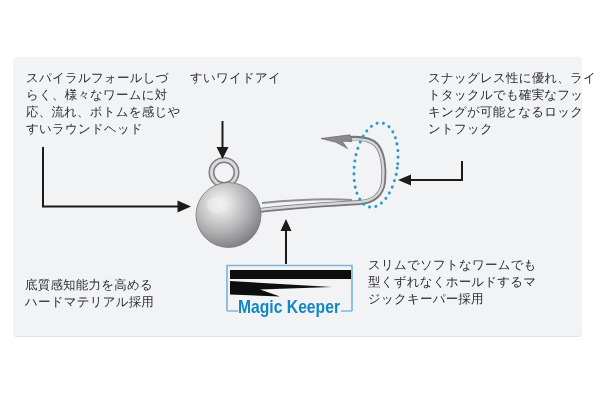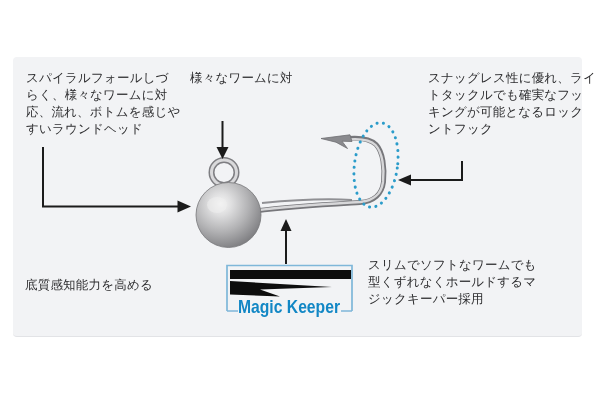--- a/index.html
+++ b/index.html
@@ -84,32 +84,33 @@
   </svg>
 
   <div class="callout" style="left:26px;top:70px">
     <span>スパイラルフォールしづ</span>
     <span>らく、様々なワームに対</span>
     <span>応、流れ、ボトムを感じや</span>
     <span>すいラウンドヘッド</span>
   </div>
 
   <div class="callout" style="left:190px;top:70px">
-    <span>様々なワームに対</span>
+    <span>すいワイドアイ</span>
   </div>
 
   <div class="callout" style="left:428px;top:70px">
     <span>スナッグレス性に優れ、ライ</span>
     <span>トタックルでも確実なフッ</span>
     <span>キングが可能となるロック</span>
     <span>ントフック</span>
   </div>
 
   <div class="callout" style="left:25px;top:277px">
     <span>底質感知能力を高める</span>
+    <span>ハードマテリアル採用</span>
   </div>
 
   <div class="callout" style="left:368px;top:257px">
     <span>スリムでソフトなワームでも</span>
     <span>型くずれなくホールドするマ</span>
     <span>ジックキーパー採用</span>
   </div>
 
 </div>
 

